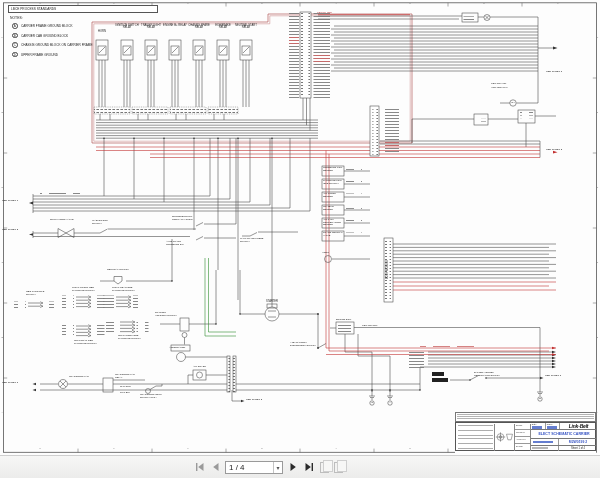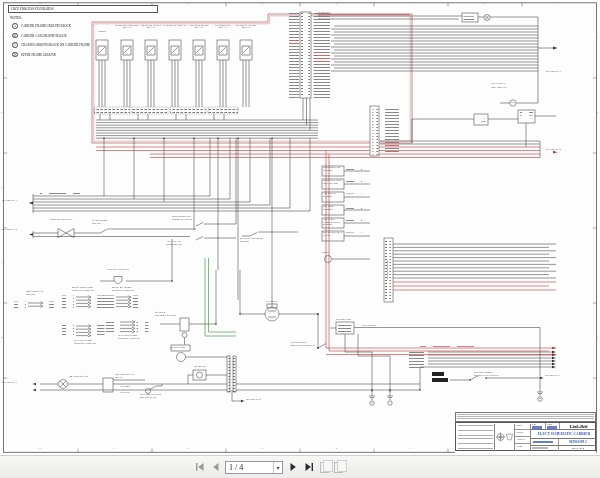--- a/index.html
+++ b/index.html
@@ -1,18 +1,18 @@
 <!DOCTYPE html>
 <html><head>
 <meta charset="utf-8">
 <style>
   html,body{margin:0;padding:0;background:#e9e9e9;}
   *{box-sizing:border-box;}
   .stage{position:relative;width:600px;height:478px;background:#fff;overflow:hidden;
-         font-family:Liberation Serif, serif;-webkit-text-size-adjust:none;}
+         font-family:Liberation Sans, sans-serif;-webkit-text-size-adjust:none;}
   .sheet{position:absolute;left:0;top:0;width:600px;height:455px;background:#fdfdfd;}
   .sheet svg{position:absolute;left:0;top:0;}
   #label-layer{position:absolute;left:0;top:0;width:600px;height:455px;pointer-events:none;}
   .lbl{position:absolute;font-size:2.6px;line-height:1.08;color:#1a1a1a;letter-spacing:0;}
   
   .stdhdr{position:absolute;left:8px;top:5px;width:150px;height:7.5px;border:0.5px solid #555;
           font-size:3.2px;line-height:7px;padding-left:2px;color:#222;background:#fff;}
   .noteshdr{position:absolute;left:10px;top:16px;font-size:3.4px;color:#222;}
   .noterow{position:absolute;left:12px;height:8px;}
   .nkey{position:absolute;left:0;top:0;width:5.5px;height:5.5px;border:0.5px solid #444;border-radius:50%;

